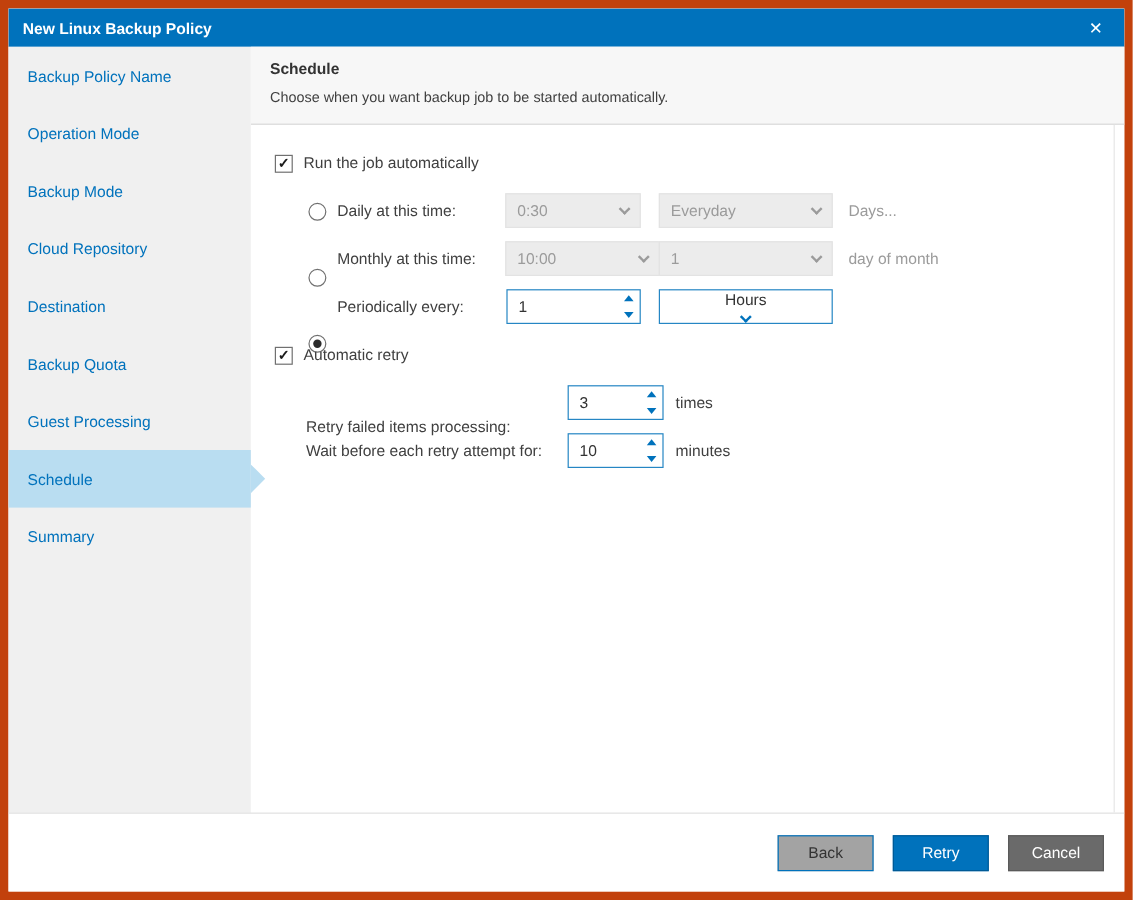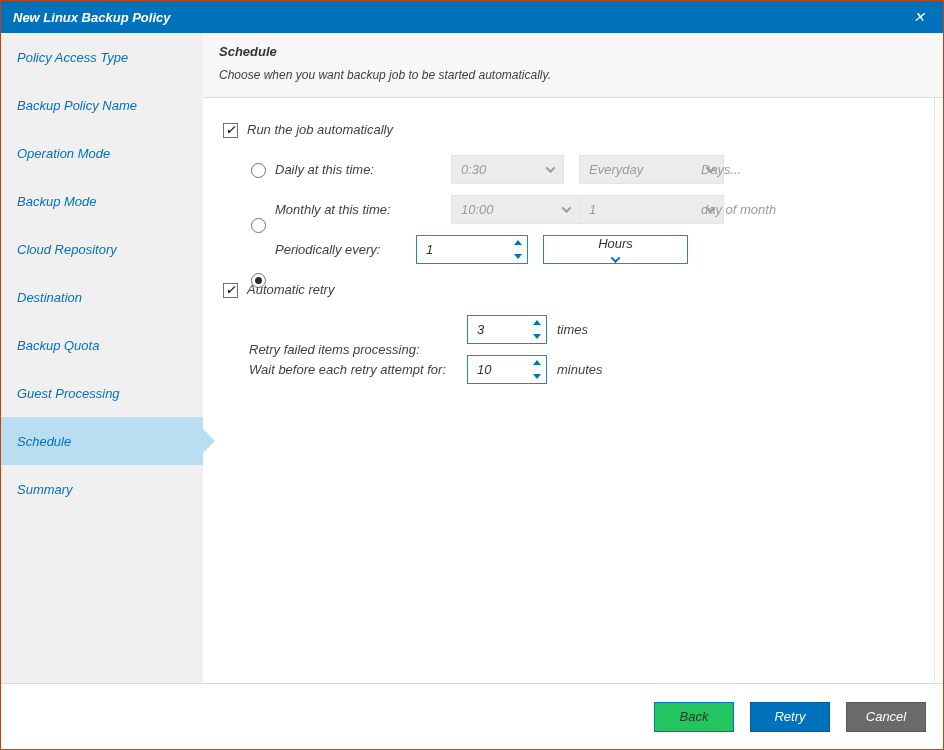--- a/index.html
+++ b/index.html
@@ -1,17 +1,17 @@
 <!DOCTYPE html>
 <html><head>
 <meta charset="utf-8">
 <style>
   * { margin:0; padding:0; box-sizing:border-box; font-family:"Liberation Sans", sans-serif; }
   html,body { width:944px; height:750px; background:#fff; }
-  .window { width:944px; height:750px; display:flex; flex-direction:column; background:#fff; border:1px solid #c2410c; overflow:hidden;font-style:italic; }
+  .window { width:944px; height:750px; display:flex; flex-direction:column; background:#fff; border:7px solid #c2410c; overflow:hidden; }
 
   
   .titlebar { height:32px; background:#0072bc; color:#fff; display:flex; align-items:center; padding:0 12px; flex:0 0 32px; }
   .titlebar .title { font-size:13px; font-weight:bold; }
   .titlebar .close { margin-left:auto; font-size:14px; cursor:pointer; line-height:1; padding:4px 6px; }
 
   
   .bodyrow { flex:1 1 auto; display:flex; min-height:0; position:relative; }
   .sidebar { width:202px; background:#f0f0f0; position:relative; z-index:2; flex:0 0 202px; }
   .side-item { height:48px; display:flex; align-items:center; padding-left:16px; font-size:13px; color:#0072bc; cursor:pointer; position:relative; }
@@ -34,57 +34,54 @@
   .lbl.dim { color:#9b9b9b; }
 
   
   .checkbox { width:15px; height:15px; border:1px solid #707070; background:#fff; display:flex; align-items:center; justify-content:center; cursor:pointer; }
   .checkbox .check { color:#1a1a1a; font-size:12px; font-weight:bold; line-height:1; transform:translateY(-1px); }
   .radio { width:15px; height:15px; border:1px solid #707070; border-radius:50%; background:#fff; position:relative; cursor:pointer; }
   .radio.on::after { content:""; position:absolute; left:3px; top:3px; width:7px; height:7px; border-radius:50%; background:#2b2b2b; }
 
   
   .select { height:29px; display:flex; align-items:center; justify-content:space-between; padding:0 9px; font-size:13px; cursor:pointer; }
-  .select.disabled { background:#ececec; border:1px solid #e3e3e3; color:#9b9b9b; cursor:default;margin-left:36px; }
+  .select.disabled { background:#ececec; border:1px solid #e3e3e3; color:#9b9b9b; cursor:default; }
   .select.enabled { background:#fff; border:1px solid #2586c4; color:#333;flex-direction:column; }
   .chev { display:inline-block; width:7px; height:7px; border-right:2px solid #9b9b9b; border-bottom:2px solid #9b9b9b; transform:rotate(45deg) translate(-1px,-1px); }
   .select.enabled .chev { border-color:#0072bc; }
 
   
   .spin { height:29px; background:#fff; border:1px solid #2586c4; display:flex; }
   .spin .val { flex:1; display:flex; align-items:center; padding-left:9px; font-size:13px; color:#333; }
   .spin .btns { width:18px; display:flex; flex-direction:column; }
   .spin .btns .b { flex:1; display:flex; align-items:center; justify-content:center; cursor:pointer; }
   .tri-up { width:0; height:0; border-left:4px solid transparent; border-right:4px solid transparent; border-bottom:5px solid #0072bc; }
   .tri-down { width:0; height:0; border-left:4px solid transparent; border-right:4px solid transparent; border-top:5px solid #0072bc; }
 
   
   .footer { flex:0 0 66px; border-top:1px solid #d9d9d9; background:#fff; display:flex; align-items:center; justify-content:flex-end; padding-right:17px; gap:16px; }
   .btn { width:80px; height:30px; font-size:13px; display:flex; align-items:center; justify-content:center; cursor:pointer; }
-  .btn.back { background:#22c55e; border:1px solid #0072bc; color:#333; }
+  .btn.back { background:#a3a3a3; border:1px solid #0072bc; color:#333; }
   .btn.next { background:#0072bc; border:1px solid #005a96; color:#fff; }
   .btn.cancel { background:#6a6a6a; border:1px solid #5a5a5a; color:#fff; }
 </style>
 </head>
 <body>
 
 <div class="window">
 
   <div class="titlebar">
     <span class="title">New Linux Backup Policy</span>
     <span class="close">✕</span>
   </div>
 
   <div class="bodyrow">
 
     <div class="sidebar">
       <div class="side-item">
-          <span>Policy Access Type</span>
-        </div>
-      <div class="side-item">
           <span>Backup Policy Name</span>
         </div>
       <div class="side-item">
           <span>Operation Mode</span>
         </div>
       <div class="side-item">
           <span>Backup Mode</span>
         </div>
       <div class="side-item">
           <span>Cloud Repository</span>

